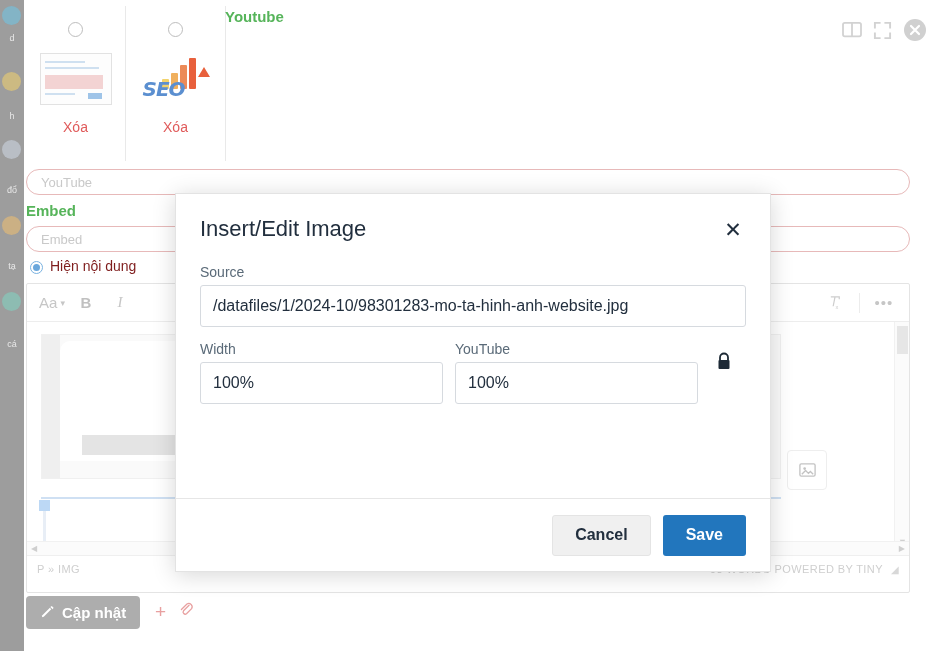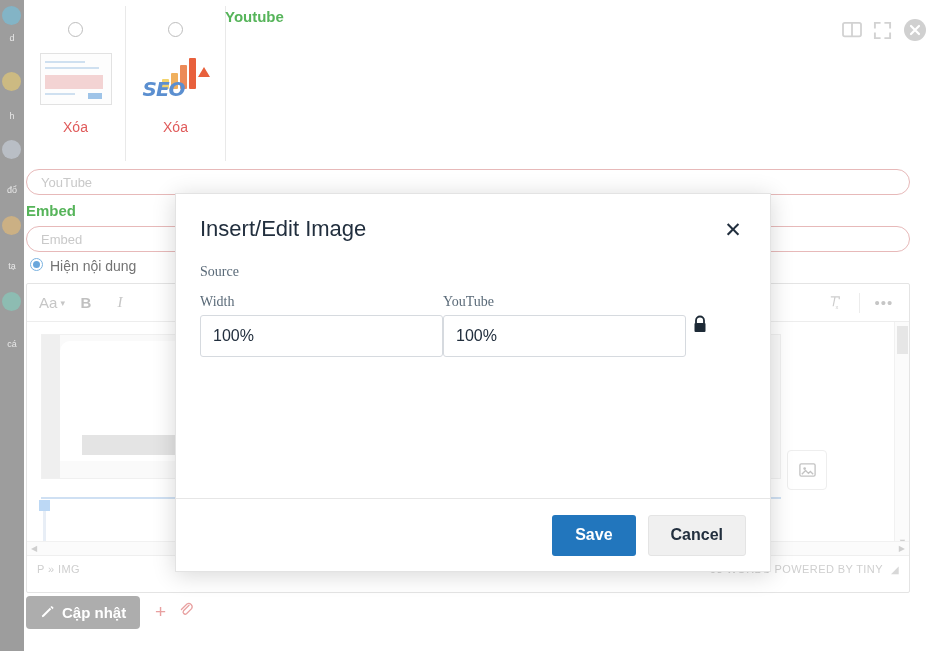--- a/index.html
+++ b/index.html
@@ -62,21 +62,21 @@
     border-bottom: 10px solid #e8603c;
   }
   .media-del { margin-top: 14px; font-size: 14px; color: #e05b5b; }
 
   .lbl-green { font-size: 15px; font-weight: bold; color: #56b45a; }
   .fld {
     height: 26px; border: 1px solid #e7b9b9; border-radius: 13px;
     background: #fff; display: flex; align-items: center; padding: 0 14px;
     font-size: 13px; color: #c9c9c9;
   }
-  .radio-line { display: flex; align-items: flex-start; gap: 7px; font-size: 14px; color: #737373; }
+  .radio-line { display: flex; align-items: flex-end; gap: 7px; font-size: 14px; color: #7f1d1d; }
   .radio-on {
     width: 13px; height: 13px; border-radius: 50%; border: 1px solid #7ab2e0;
     background: #fff; position: relative;
   }
   .radio-on::after {
     content: ""; position: absolute; inset: 2px; border-radius: 50%; background: #6aa7dc;
   }
 
   
   .editor {
@@ -155,28 +155,28 @@
   .m-head {
     height: 70px; display: flex; align-items: center; padding: 0 24px;
     justify-content: space-between; flex: none;
   }
   .m-title { font-size: 22px; color: #222f3e; font-weight: normal; }
   .m-close {
     font-size: 21px; color: #222f3e; line-height: 1; width: 26px; height: 26px;
     display: flex; align-items: center; justify-content: center;
   }
   .m-body { padding: 0 24px 20px; flex: 1; }
-  .f-label { font-size: 14px; color: #5a6a78; margin-bottom: 5px; display: block; font-family: Liberation Serif, serif; }
+  .f-label { font-size: 14px; color: #5a6a78; margin-bottom: 5px; display: block; }
   .f-input {
     width: 100%; height: 42px; border: 1px solid #d6dadf; border-radius: 3px;
     padding: 0 12px; font-size: 16px; color: #222f3e; background: #fff;
     font-family: "Liberation Sans", sans-serif; outline: none;
   }
   .f-group { margin-bottom: 14px; }
-  .dim-row { display: flex; align-items: center; }
+  .dim-row { display: flex; align-items: flex-start; gap: 12px; }
   .dim-col { width: 243px; }
   .lock {
     width: 28px; height: 42px; display: flex; align-items: center;
     justify-content: center; color: #1d2a36; font-size: 19px; padding-bottom: 2px;
   }
   .m-foot {
     height: 73px; border-top: 1px solid #e6e6e6; display: flex; align-items: center;
     justify-content: flex-end; gap: 12px; padding: 0 24px; flex: none;
   }
   .btn {
@@ -347,20 +347,21 @@
 
   <div class="modal">
     <div class="m-head">
       <div class="m-title">Insert/Edit Image</div>
       <div class="m-close">✕</div>
     </div>
 
     <div class="m-body">
       <div class="f-group">
         <label class="f-label">Source</label>
+        <input class="f-input" type="text" value="/datafiles/1/2024-10/98301283-mo-ta-hinh-anh-website.jpg" style="">
       </div>
 
       <div class="f-group">
       </div>
 
       <div class="dim-row">
         <div class="dim-col">
           <label class="f-label">Width</label>
           <input class="f-input" type="text" value="100%" style="">
         </div>
@@ -371,18 +372,18 @@
         <div class="lock">
           <svg width="16" height="19" viewBox="0 0 16 19">
             <path d="M4 8V5.5a4 4 0 018 0V8" fill="none" stroke="#1d2a36" stroke-width="1.8"></path>
             <rect x="2.5" y="8" width="11" height="9" rx="1" fill="#1d2a36"></rect>
           </svg>
         </div>
       </div>
     </div>
 
     <div class="m-foot">
+      <button class="btn btn-cancel">Cancel</button>
       <button class="btn btn-save">Save</button>
-      <button class="btn btn-cancel">Cancel</button>
     </div>
   </div>
 
 </div>
 
 </body></html>

